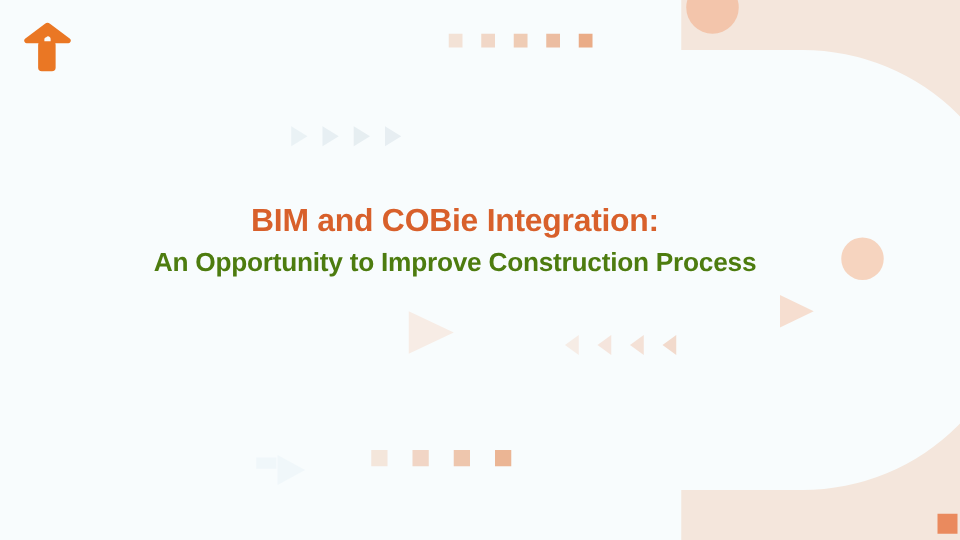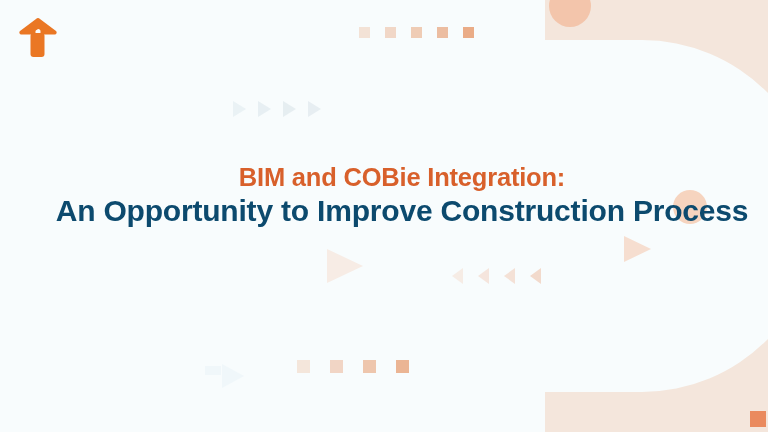--- a/index.html
+++ b/index.html
@@ -43,40 +43,39 @@
     height: 46px;
   }
 
   
   .title-block {
     position: absolute;
     left: 0;
     top: 160px;
     width: 728px;
     text-align: center;
-    padding-left: 38px;
   }
   .title-line-1 {
     margin: 0;
     font-family: "Liberation Sans", sans-serif;
     font-size: 25.5px;
     font-weight: bold;
     letter-spacing: -0.2px;
     line-height: 34px;
     color: #d8602b;
     white-space: nowrap;
   }
   .title-line-2 {
     margin: 0;
     font-family: "Liberation Sans", sans-serif;
-    font-size: 30px;
+    font-size: 21px;
     font-weight: bold;
     letter-spacing: -0.2px;
     line-height: 34px;
-    color: #0c4a6e;
+    color: #4d7c0f;
     white-space: nowrap;
   }
 </style>
 </head>
 <body>
 
 <div id="slide">
 
   <div class="deco-layer">
     <svg class="deco-svg" viewBox="0 0 768 432" xmlns="http://www.w3.org/2000/svg">

